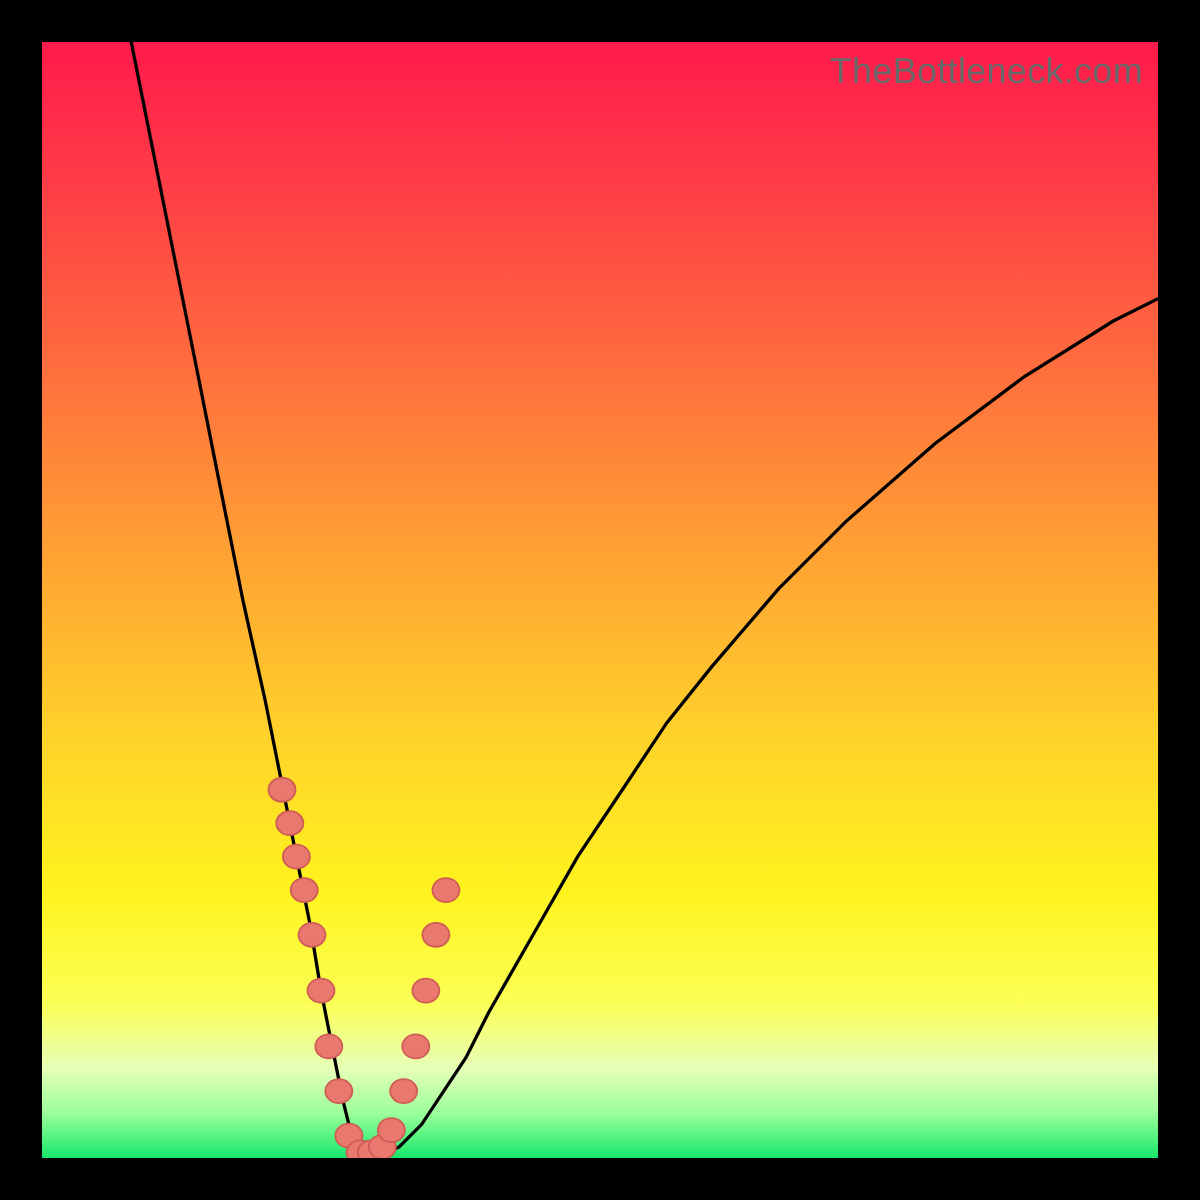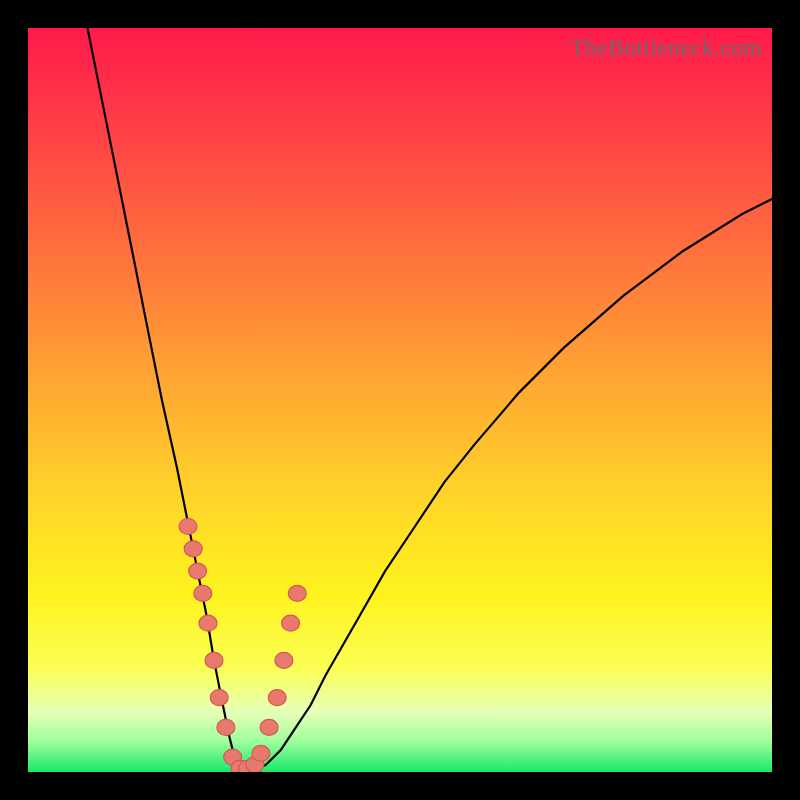--- a/index.html
+++ b/index.html
@@ -11,21 +11,20 @@
     background: #000;
     font-family: Arial, Helvetica, sans-serif;
   }
   .frame {
     position: absolute;
     left: 0;
     top: 0;
     width: 800px;
     height: 800px;
     background: #000;
-    font-family: Liberation Serif, serif;
   }
   .plot {
     position: absolute;
     left: 28px;
     top: 28px;
     width: 744px;
     height: 744px;
     background: linear-gradient(
       to bottom,
       #ff1a4b 0%,

